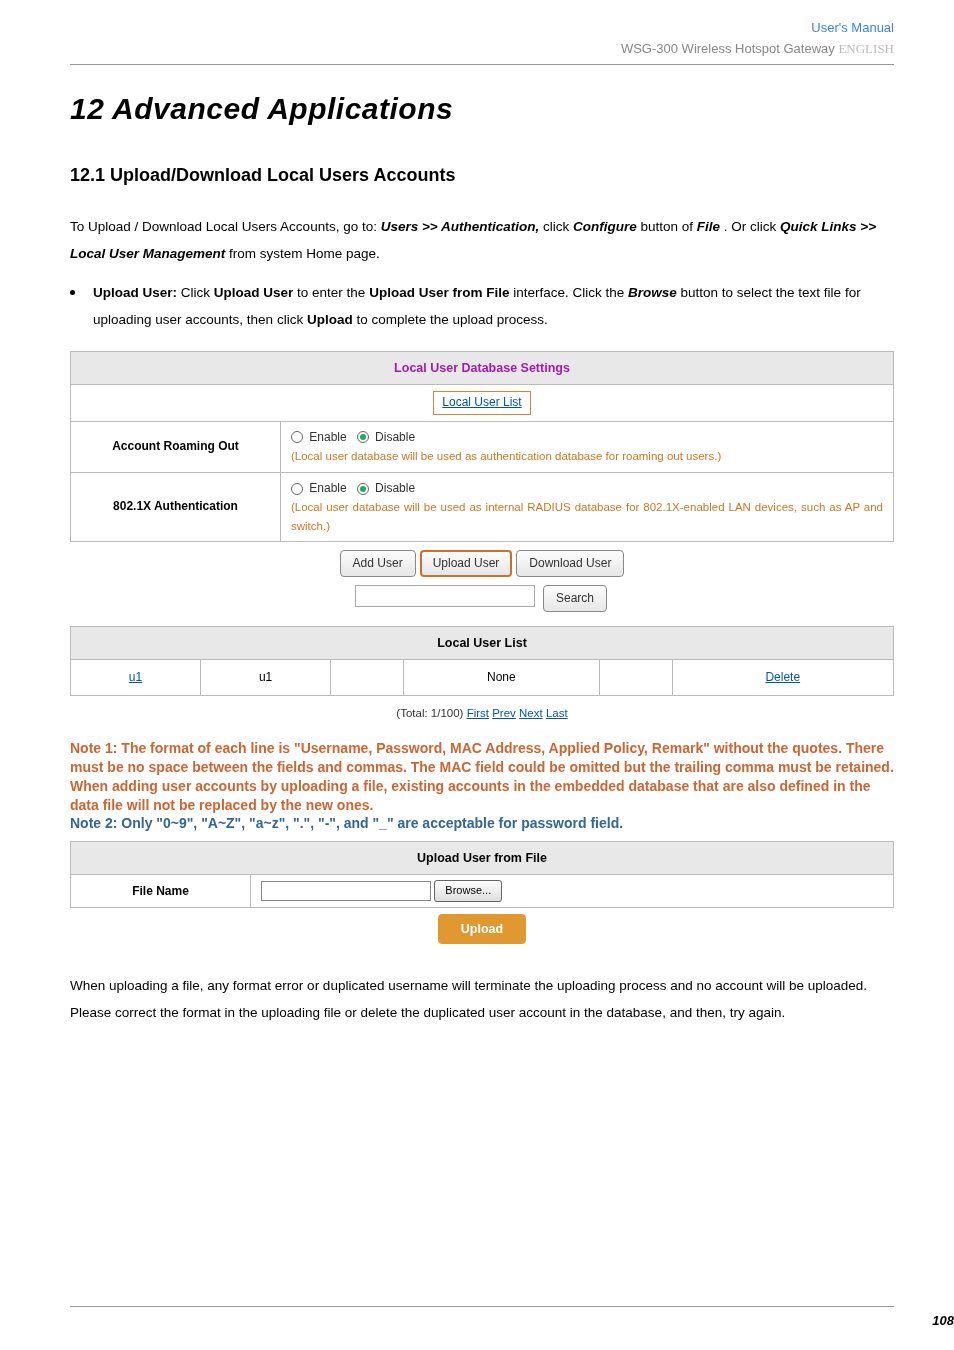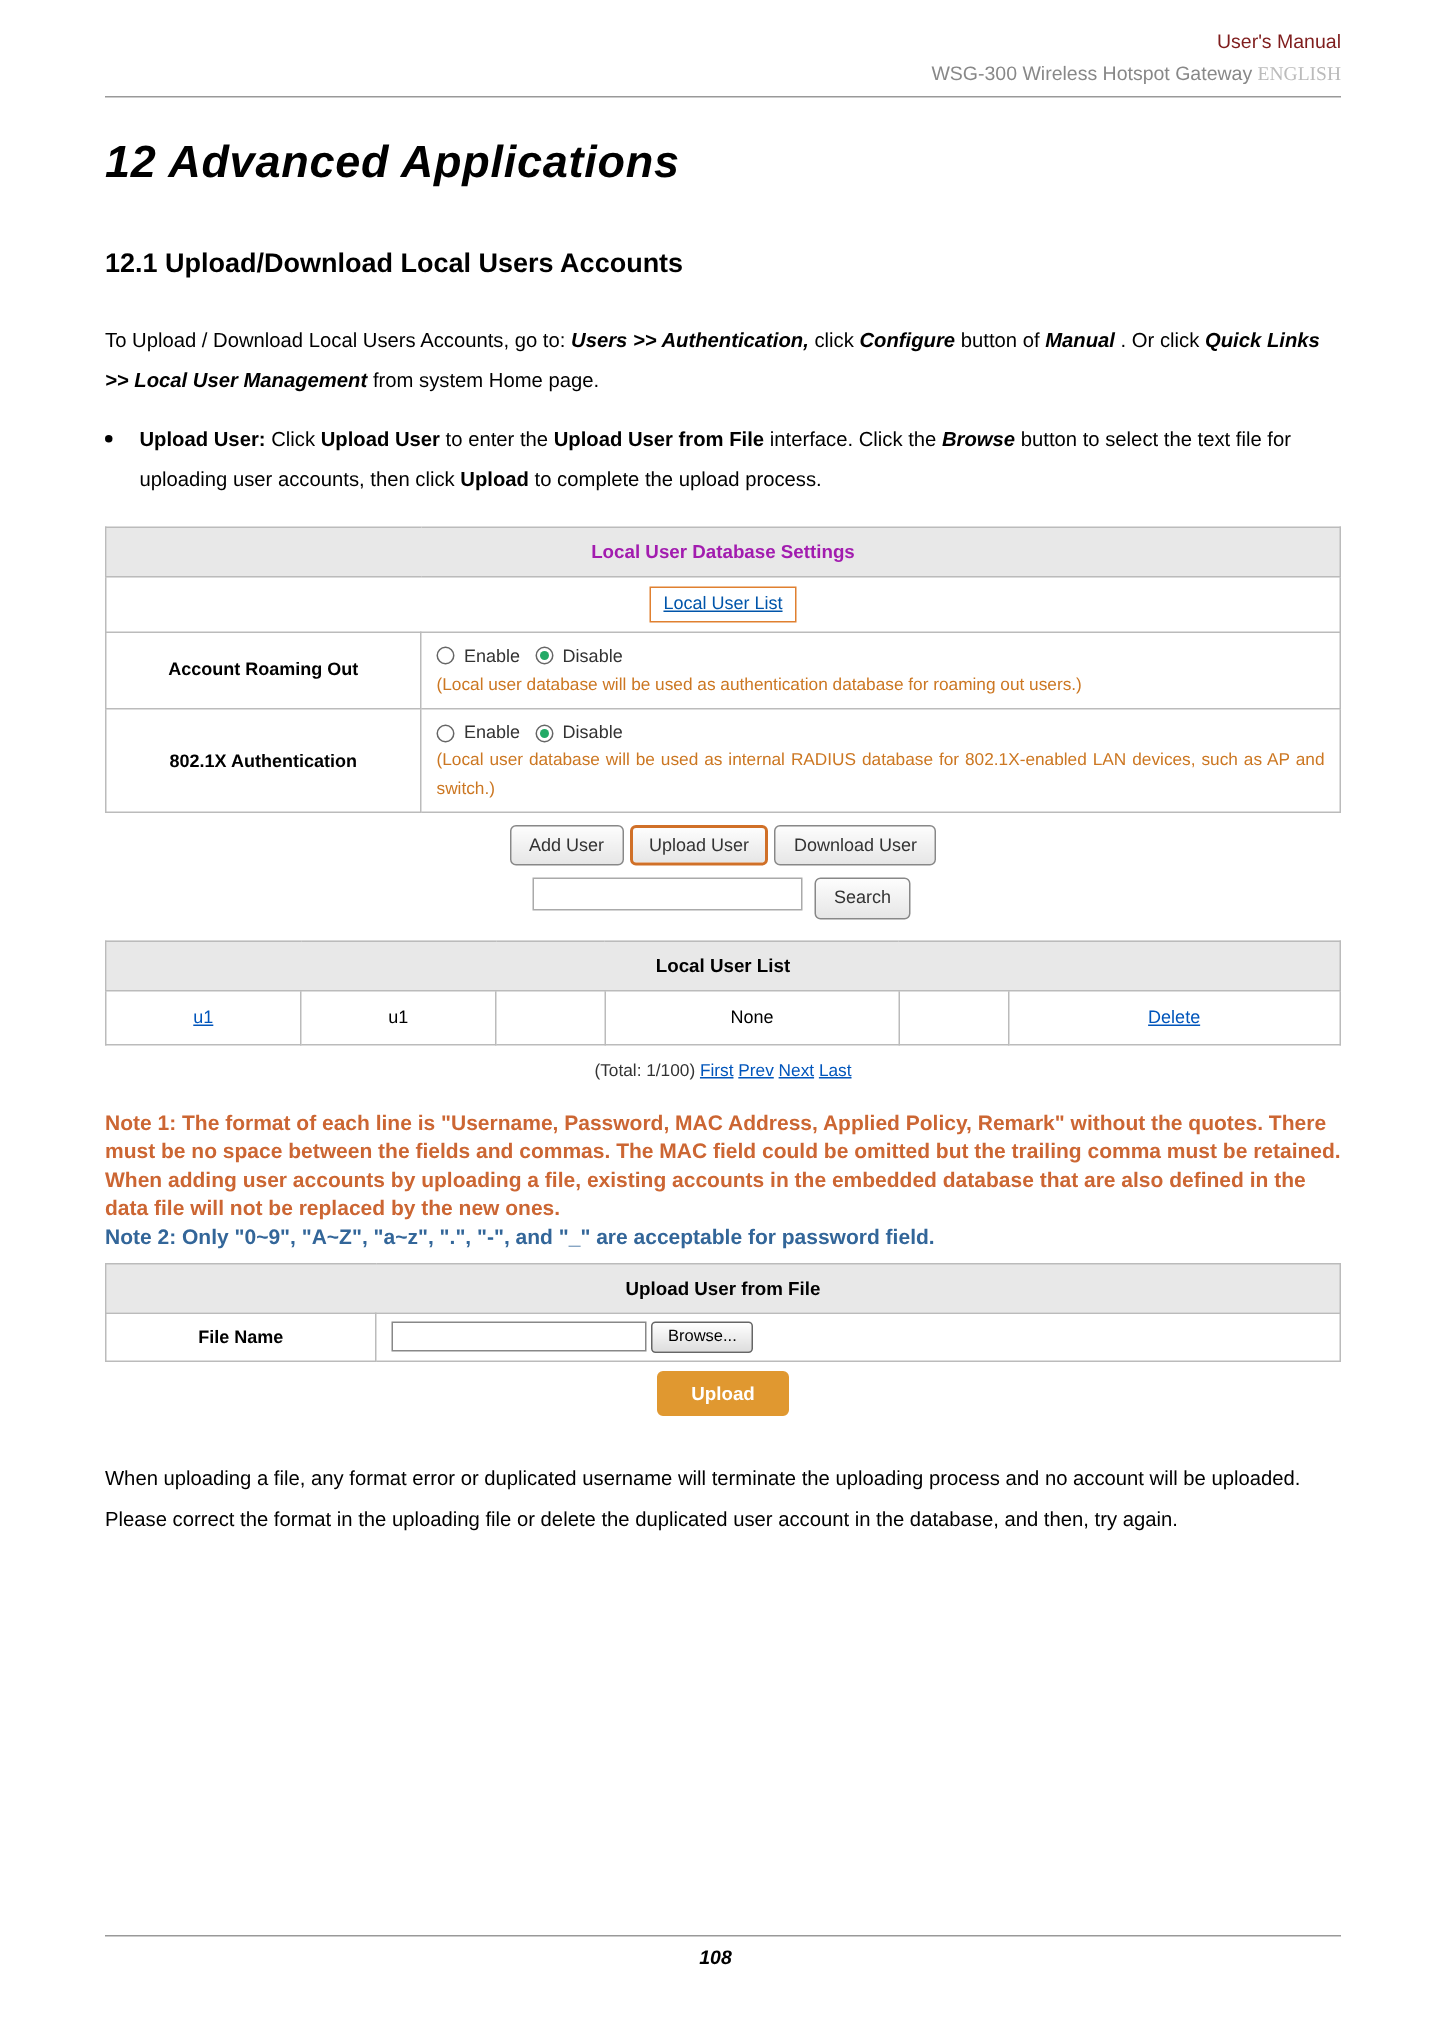--- a/index.html
+++ b/index.html
@@ -17,21 +17,21 @@
     padding: 18px 60px 30px 70px;
   }
   .header {
     text-align: right;
     font-size: 13px;
     color: #888;
     border-bottom: 1px solid #999;
     padding-bottom: 4px;
     margin-bottom: 18px;
   }
-  .header .line1 { color: #7f1d1d; }
+  .header .line1 { color: #3b82f6; }
   .header .line2 { color: #888; }
   .header .eng { color: #bbb; font-family: "Times New Roman", serif; font-size: 13px; }
   .h1 {
     font-family: Verdana, sans-serif;
     font-style: italic;
     font-weight: bold;
     font-size: 30px;
     margin: 20px 0 28px 0;
     letter-spacing: 0.5px;
   }
@@ -246,23 +246,23 @@
     background: #e09830;
     color: #fff;
     border: 1px solid #e09830;
     border-radius: 4px;
     padding: 4px 22px;
     font-size: 12.5px;
     font-weight: bold;
   }
   .footer {
     position: absolute;
-    bottom: 34px;
+    bottom: 18px;
     left: 0; right: 0;
-    text-align: center;
+    text-align: right;
   }
   .footer-line {
     border-top: 1px solid #999;
     margin: 0 60px 4px 70px;
   }
   .page-num {
     font-weight: bold;
     font-style: italic;
     font-size: 13px;
   }
@@ -281,21 +281,21 @@
 
   <div class="h1">12 Advanced Applications</div>
   <div class="h2">12.1 Upload/Download Local Users Accounts</div>
 
   <div class="para">
     <span>To Upload / Download Local Users Accounts, go to: </span>
     <span class="bi">Users &gt;&gt; Authentication,</span>
     <span> click </span>
     <span class="bi">Configure</span>
     <span> button of </span>
-    <span class="bi">Manual</span>
+    <span class="bi">File</span>
     <span>. Or click </span>
     <span class="bi">Quick Links &gt;&gt; Local User Management</span>
     <span> from system Home page.</span>
   </div>
 
   <div class="bullet-row">
     <div class="bullet-dot"></div>
     <div class="bullet-text">
       <span class="b">Upload User:</span>
       <span> Click </span>

